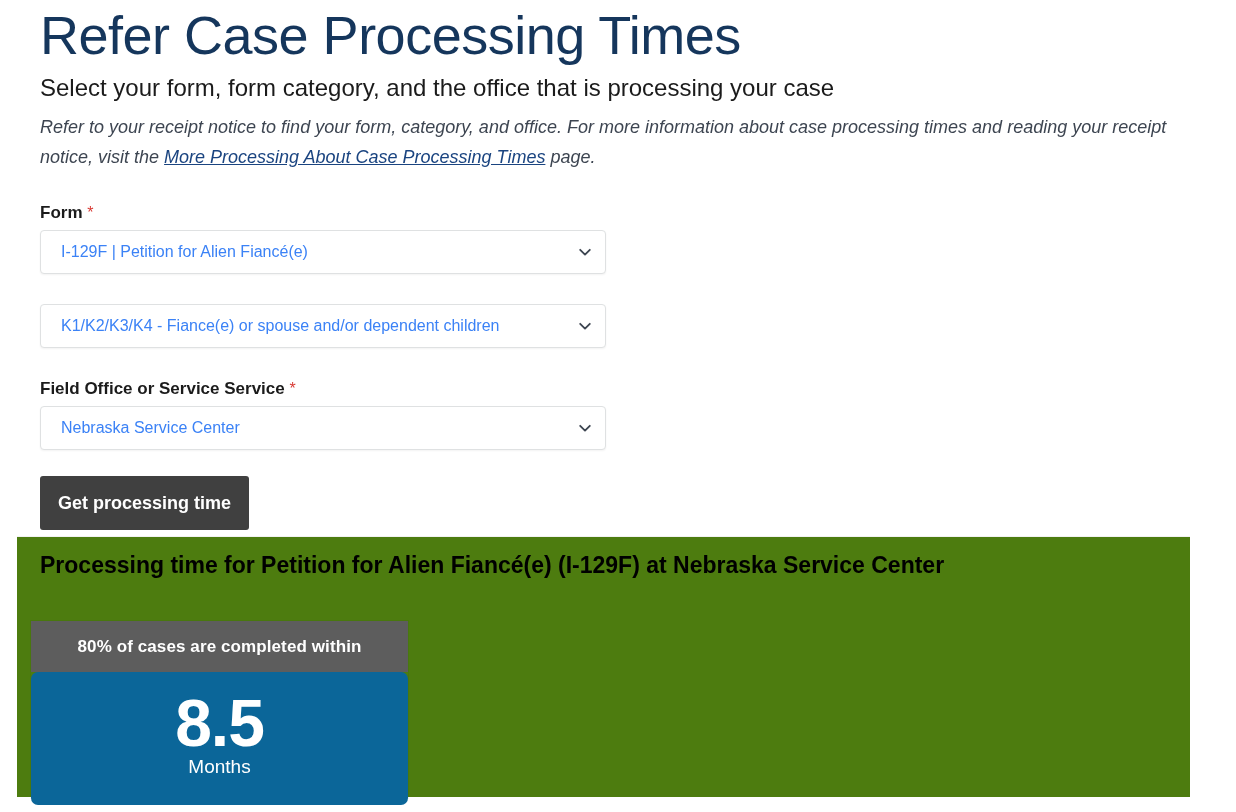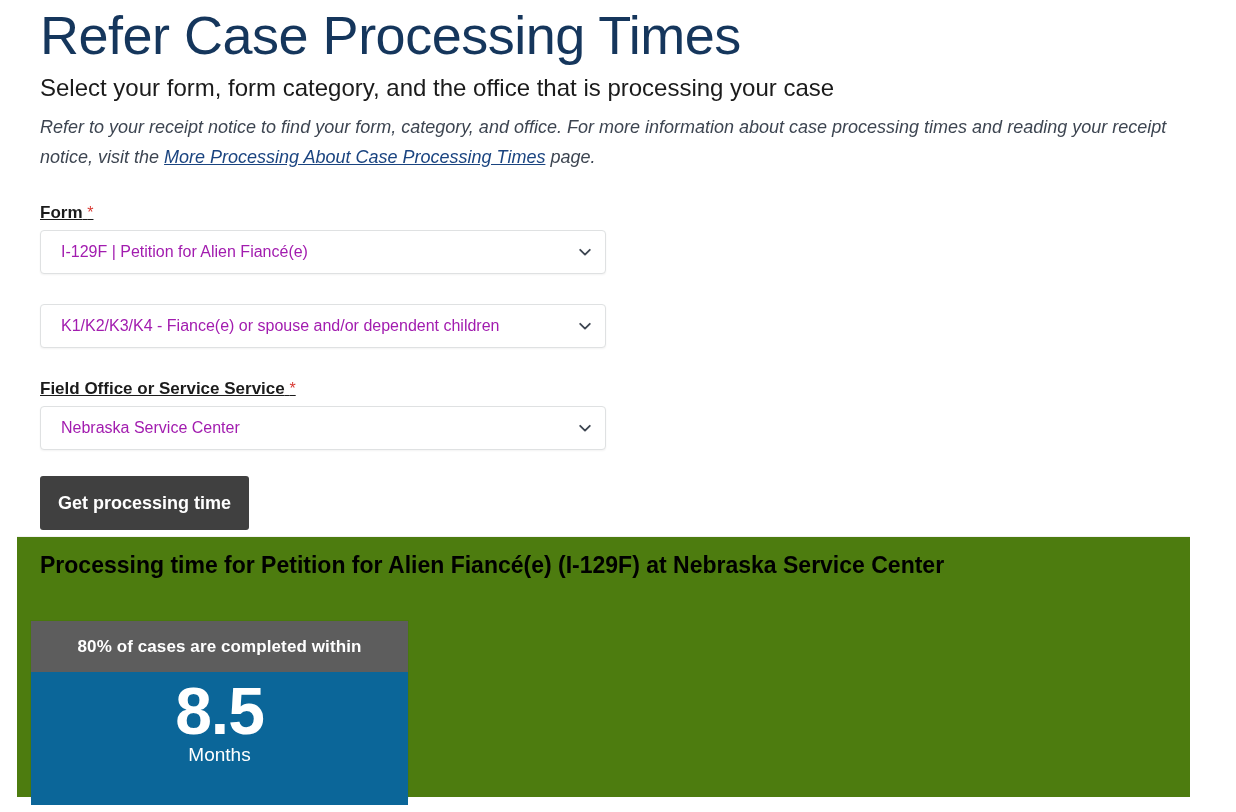--- a/index.html
+++ b/index.html
@@ -72,21 +72,20 @@
     margin-bottom: 0;
   }
 
   .field-label {
     display: block;
     font-size: 17px;
     line-height: 22px;
     font-weight: 700;
     color: #1b1b1b;
     margin-bottom: 6px;
-    text-decoration: underline;
   }
 
   .req {
     color: #d83933;
     font-weight: 400;
     font-size: 16px;
   }
 
   .select-wrap {
     position: relative;
@@ -98,21 +97,21 @@
     width: 566px;
     height: 44px;
     border: 1px solid #dfe1e2;
     border-radius: 4px;
     background: #ffffff;
     box-shadow: 0 1px 2px rgba(0,0,0,0.05);
     display: flex;
     align-items: center;
     padding: 0 36px 0 20px;
     font-size: 16px;
-    color: #a21caf;
+    color: #3b82f6;
     font-family: "Liberation Sans", "DejaVu Sans", sans-serif;
     white-space: nowrap;
     overflow: hidden;
     cursor: pointer;
   }
 
   .chevron {
     position: absolute;
     right: 14px;
     top: 50%;
@@ -182,21 +181,22 @@
     font-weight: 700;
     letter-spacing: 0.1px;
   }
 
   .card-body {
     height: 133px;
     background: #0b6699;
     display: flex;
     flex-direction: column;
     align-items: center;
-    padding-top: 4px;
+    padding-top: 16px;
+    border-radius: 7px;
   }
 
   .card-number {
     font-size: 66px;
     line-height: 70px;
     font-weight: 700;
     color: #ffffff;
     letter-spacing: -1px;
   }
 

